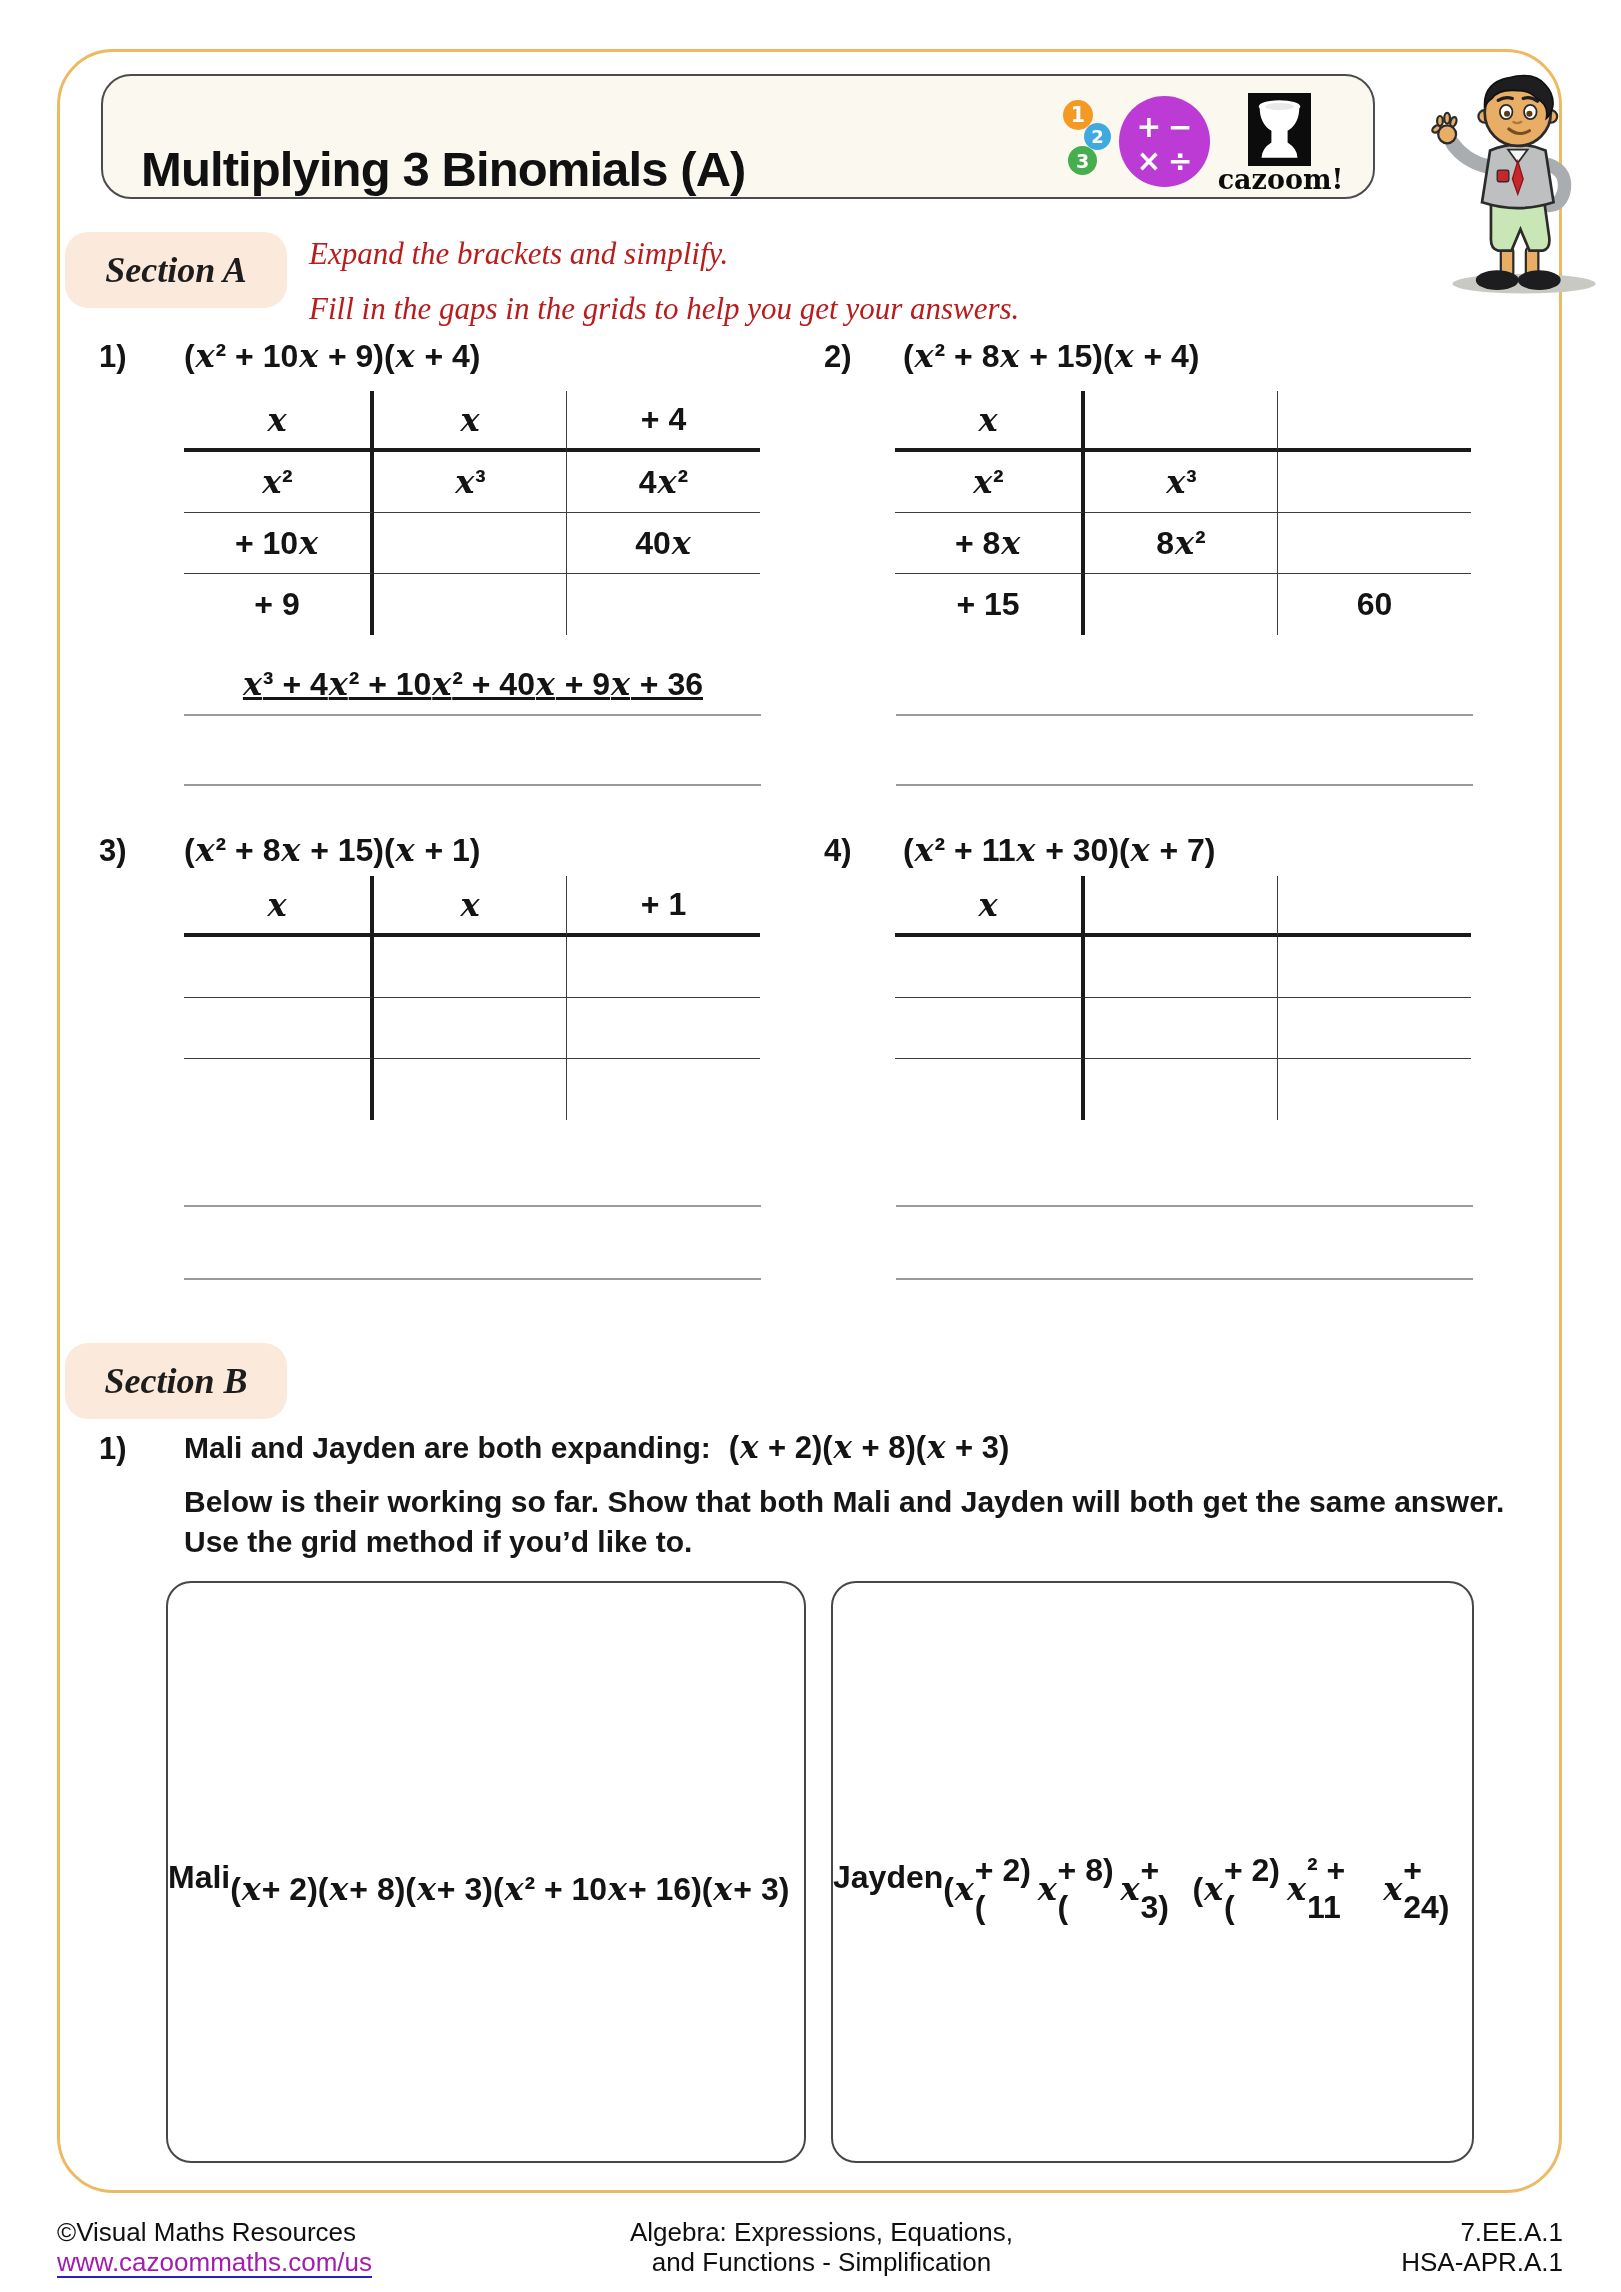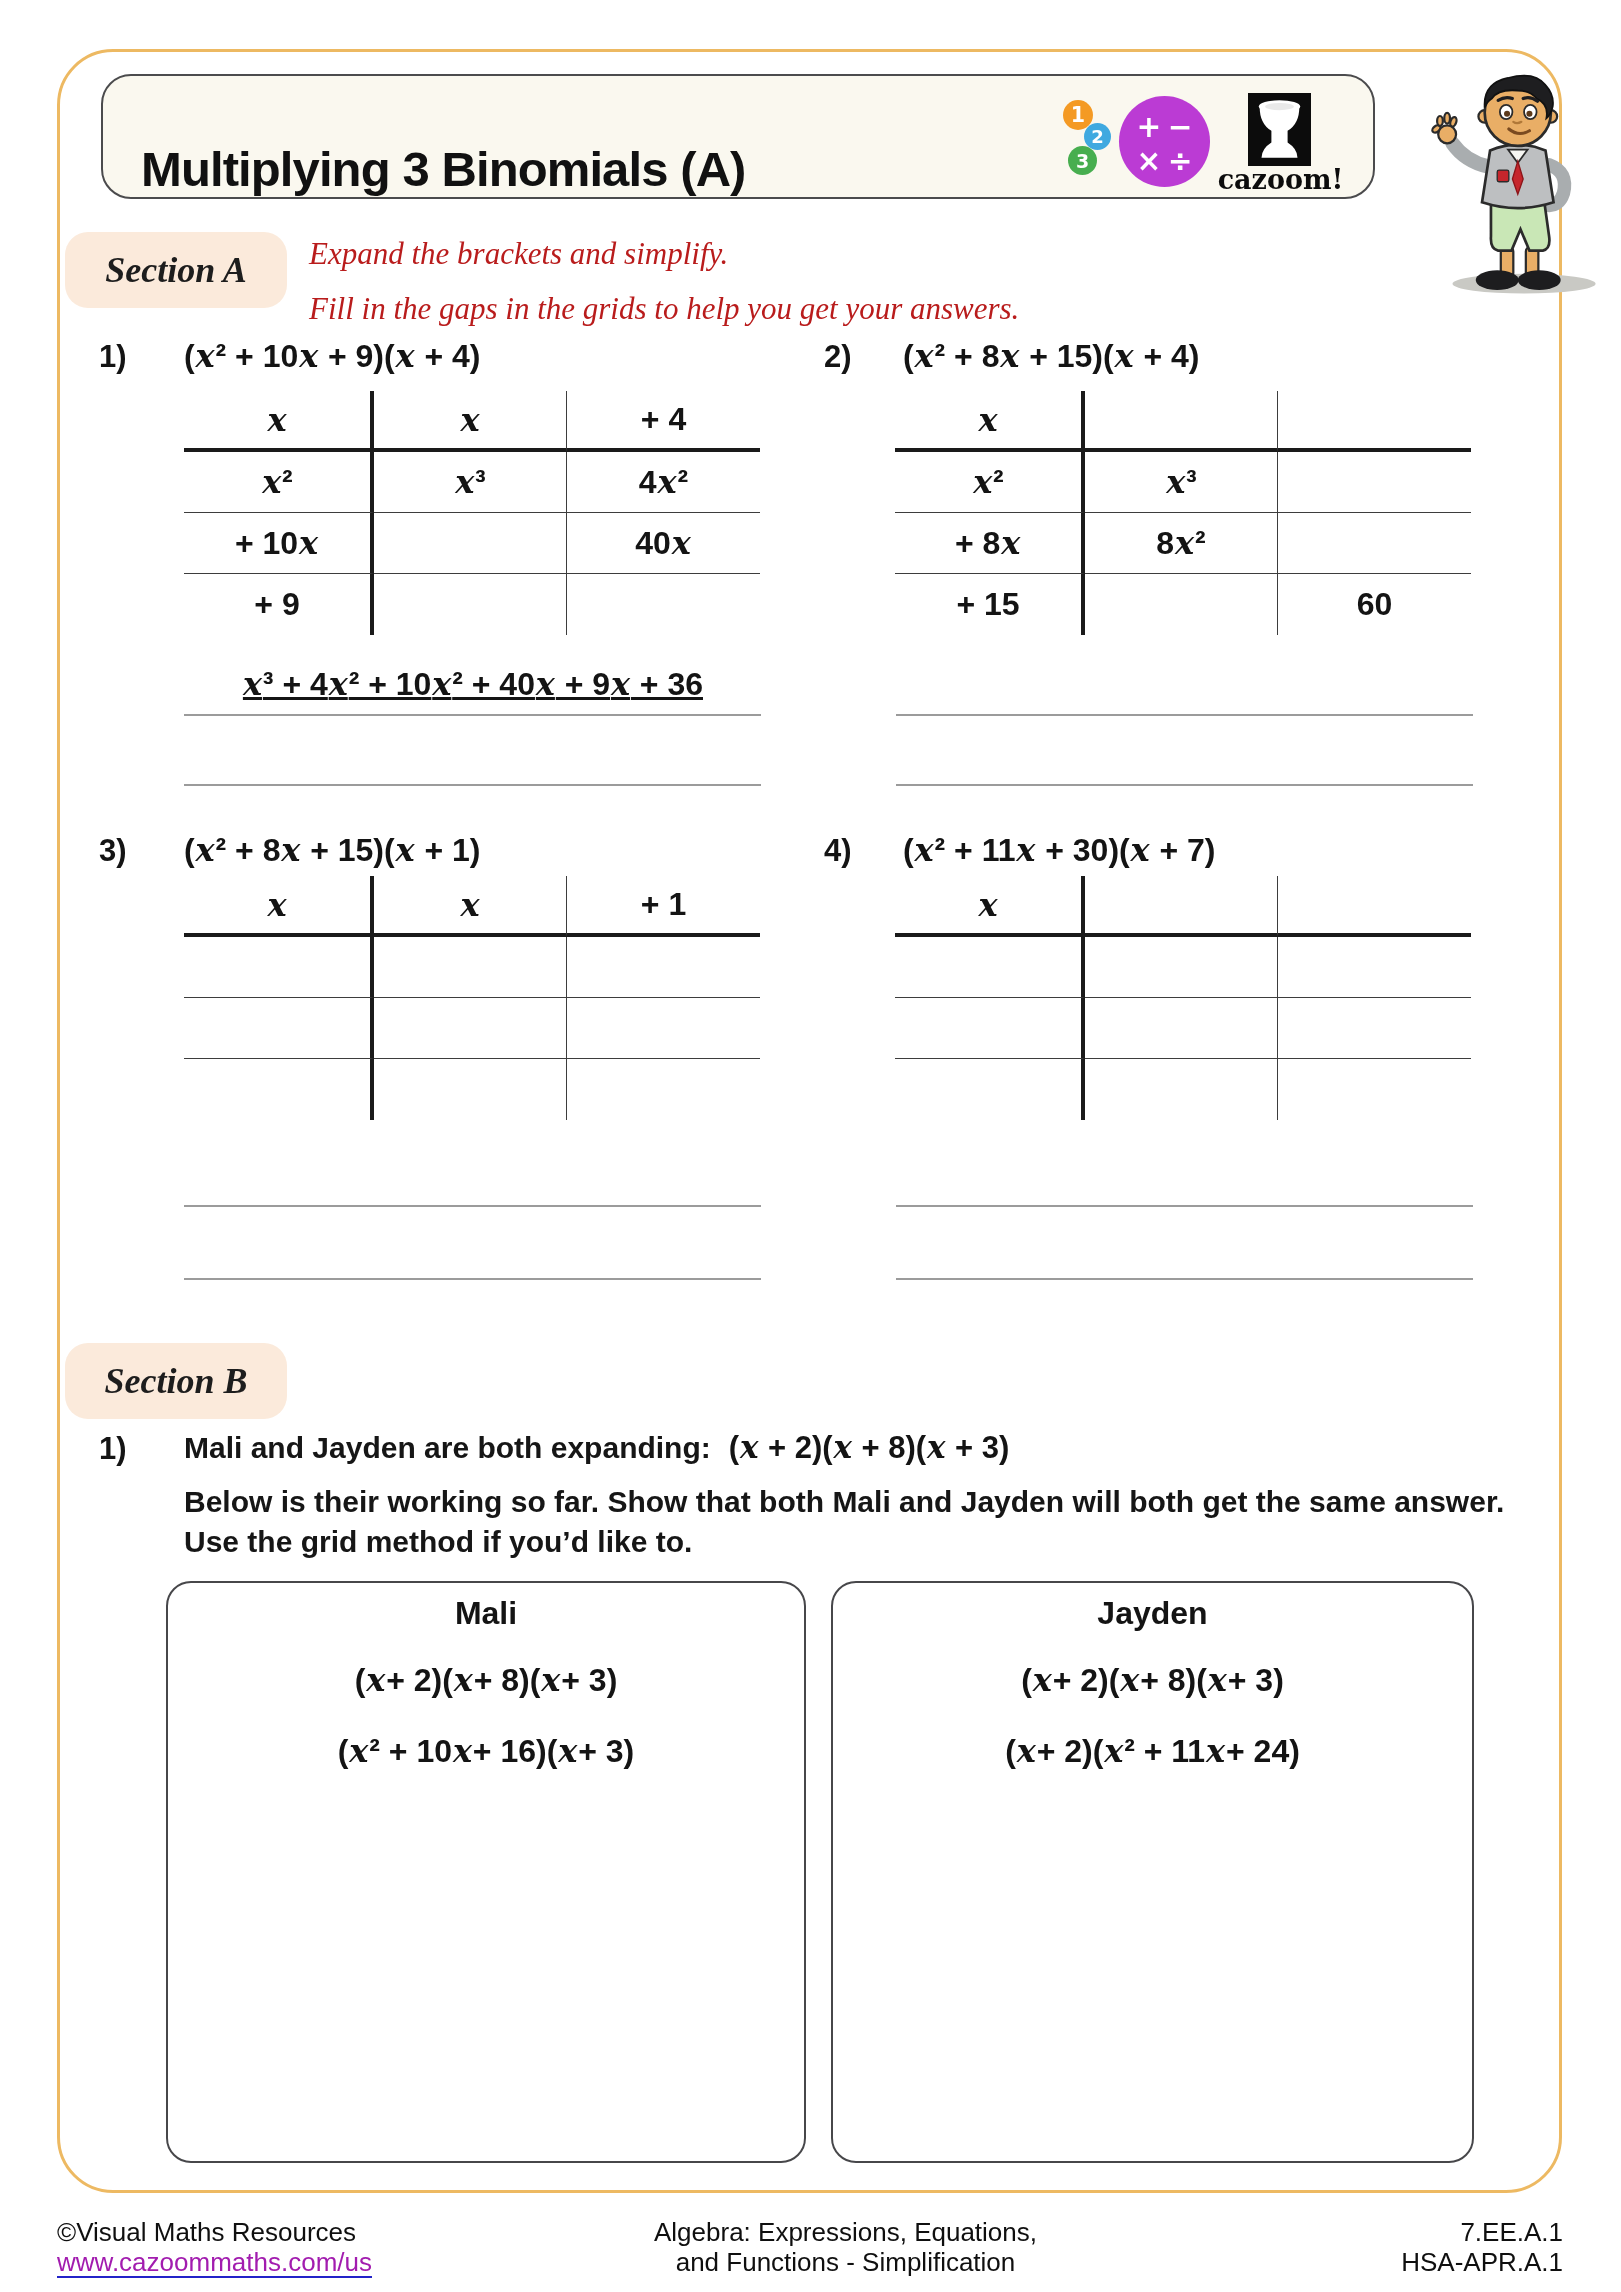--- a/index.html
+++ b/index.html
@@ -52,21 +52,21 @@
   .col2{border-right:1.8px solid #3d3d3d;}
   .hdr{border-bottom:4.5px solid #1a1a1a;}
   .r1,.r2{border-bottom:1.8px solid #3d3d3d;}
 
   .ans-text{width:577px;text-align:center;font-size:32px;white-space:nowrap;text-decoration:underline;}
   .answer-line{width:577px;border-top:2.7px solid #9b9b9b;height:0;}
 
   .bodytext{font-size:30px;font-weight:700;white-space:nowrap;color:#161616;}
 
   .card{width:640px;height:582px;background:#fff;border:2.7px solid #47474a;border-radius:25px;
-        box-sizing:border-box;display:flex;flex-direction:column;align-items:center;padding-top:10.7px;}
+        box-sizing:border-box;display:flex;flex-direction:row;align-items:center;padding-top:10.7px;}
   .card-name{font-size:32px;font-weight:700;height:39px;display:flex;align-items:center;}
   .card-line{font-size:32px;height:47px;display:flex;align-items:center;margin-top:24px;}
 
   .foot{font-size:26px;line-height:29.6px;color:#0f0f0f;}
   .foot-link{color:#a21caf;border-bottom:2.7px solid #2323C8;cursor:pointer;display:inline-block;
              line-height:27px;}
 </style>
 </head>
 <body>
 
@@ -248,21 +248,21 @@
   <div class="abs card" style="left:831px;top:1581px;width:643px;">
     <div class="card-name">Jayden</div>
     <div class="card-line math">(<span class="vx">x</span> + 2)(<span class="vx">x</span> + 8)(<span class="vx">x</span> + 3)</div>
     <div class="card-line math">(<span class="vx">x</span> + 2)(<span class="vx">x</span>² + 11<span class="vx">x</span> + 24)</div>
   </div>
 
   <div class="abs foot" style="left:57px;top:2218px;">
     <div>©Visual Maths Resources</div>
     <div><span class="foot-link">www.cazoommaths.com/us</span></div>
   </div>
-  <div class="abs foot" style="left:532px;top:2218px;width:627px;text-align:center;">
+  <div class="abs foot" style="left:508px;top:2218px;width:627px;text-align:center;">
     <div>Algebra: Expressions, Equations,</div>
     <div>and Functions - Simplification</div>
   </div>
   <div class="abs foot" style="right:59px;top:2218px;text-align:right;">
     <div>7.EE.A.1</div>
     <div>HSA-APR.A.1</div>
   </div>
 
 </div>
 

